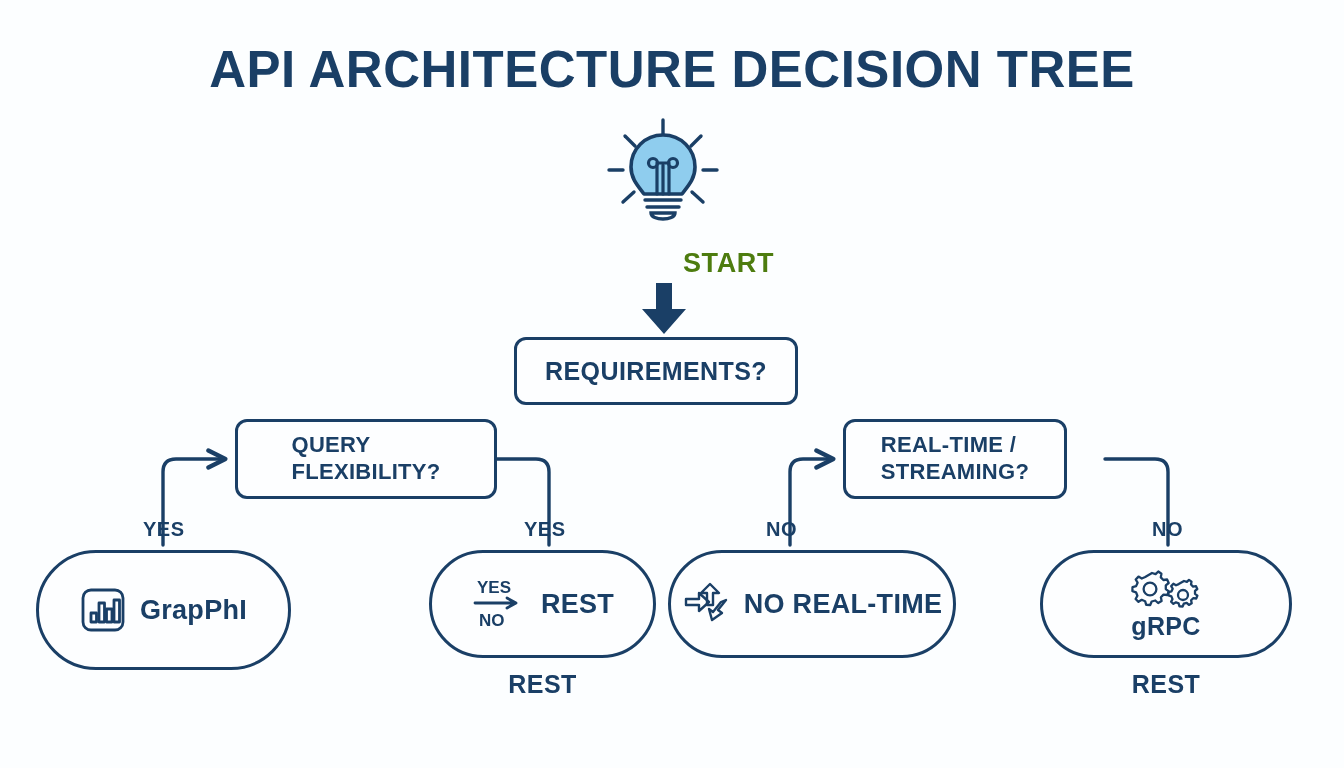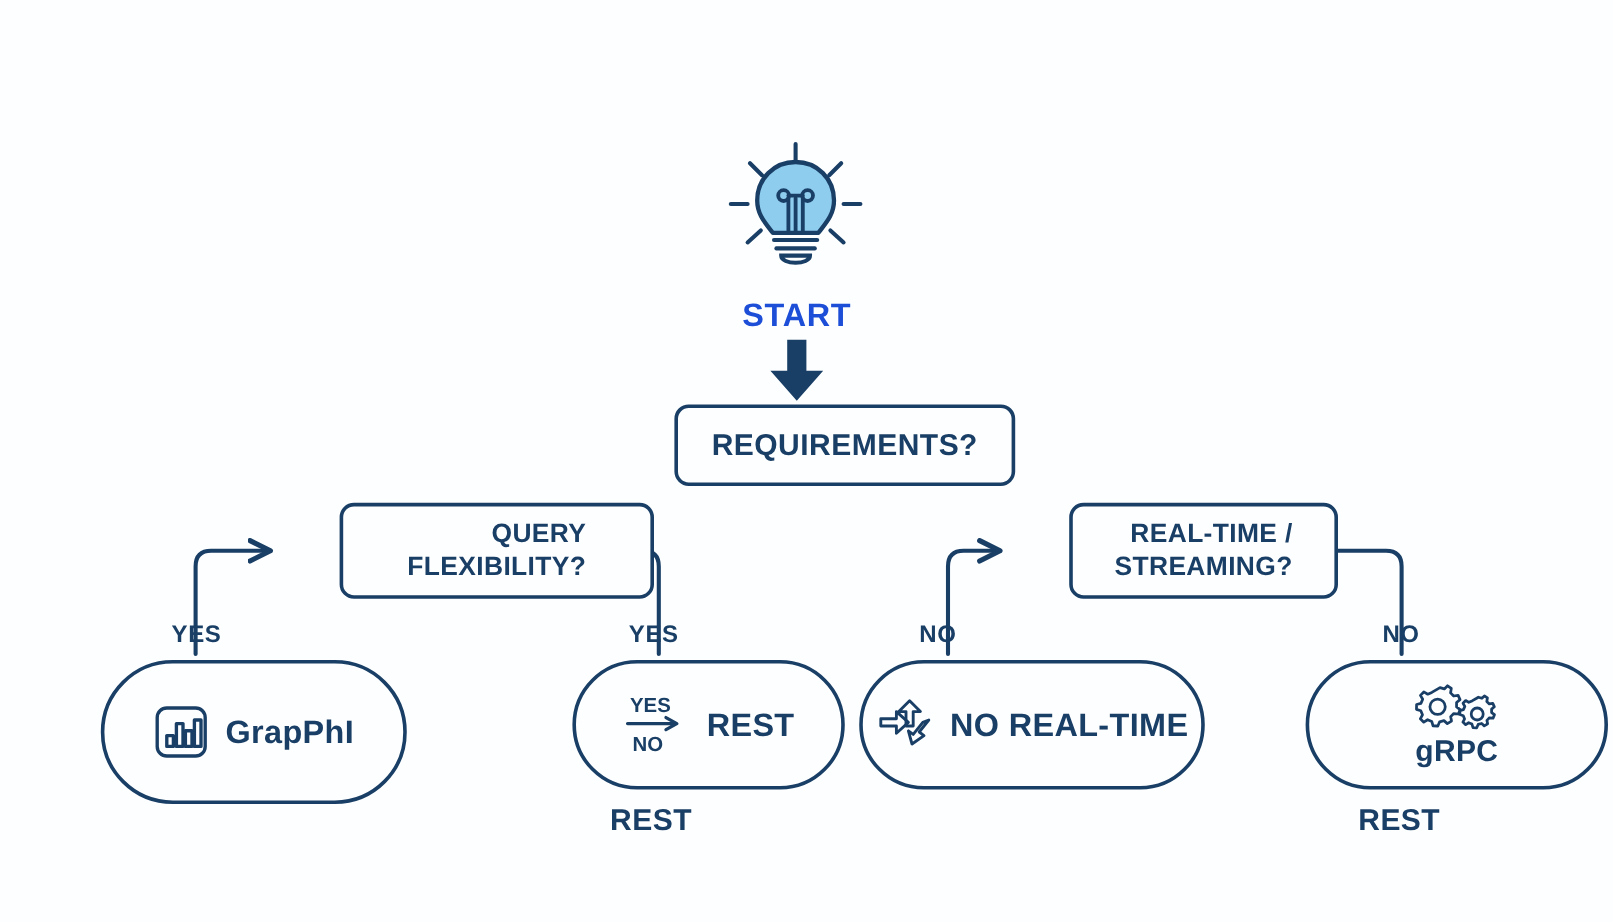--- a/index.html
+++ b/index.html
@@ -39,47 +39,46 @@
     left: 603px;
     top: 118px;
     width: 120px;
     height: 108px;
   }
   #start-label {
     position: absolute;
     left: 554px;
     top: 248px;
     width: 220px;
-    text-align: center;
+    text-align: right;
     font-size: 27px;
     font-weight: bold;
-    color: #1d4ed8;
+    color: #4d7c0f;
     letter-spacing: 0.6px;
   }
   #start-arrow {
     position: absolute;
     left: 636px;
     top: 283px;
     width: 56px;
     height: 52px;
   }
 
   
   .node-box {
     position: absolute;
     box-sizing: border-box;
     border: 3px solid #1a3f66;
     background: #fdfeff;
     display: flex;
     align-items: center;
     justify-content: center;
-    text-align: right;
-    color: #1a3f66;
-    font-weight: bold;
-    margin-left: 48px;
+    text-align: left;
+    color: #1a3f66;
+    font-weight: bold;
   }
   .rect-node {
     border-radius: 12px;
   }
   .pill-node {
     border-radius: 60px;
   }
 
   #node-requirements {
     left: 514px;
@@ -190,20 +189,21 @@
     width: 1344px;
     height: 768px;
     pointer-events: none;
   }
 </style>
 </head>
 <body>
 
 <div id="canvas">
 
+  <div id="title">API ARCHITECTURE DECISION TREE</div>
 
   <svg id="connectors" viewBox="0 0 1344 768" xmlns="http://www.w3.org/2000/svg">
     <defs>
       <marker id="arrowhead" markerWidth="7" markerHeight="7" refX="5.2" refY="3.1" orient="auto">
         <path d="M0.6,0.6 L5.6,3.1 L0.6,5.6" fill="none" stroke="#1a3f66" stroke-width="1.25" stroke-linecap="round" stroke-linejoin="round"></path>
       </marker>
     </defs>
 
     <path d="M163,545 L163,472 Q163,459 176,459 L224,459" fill="none" stroke="#1a3f66" stroke-width="3.4" stroke-linecap="round" marker-end="url(#arrowhead)"></path>
 

